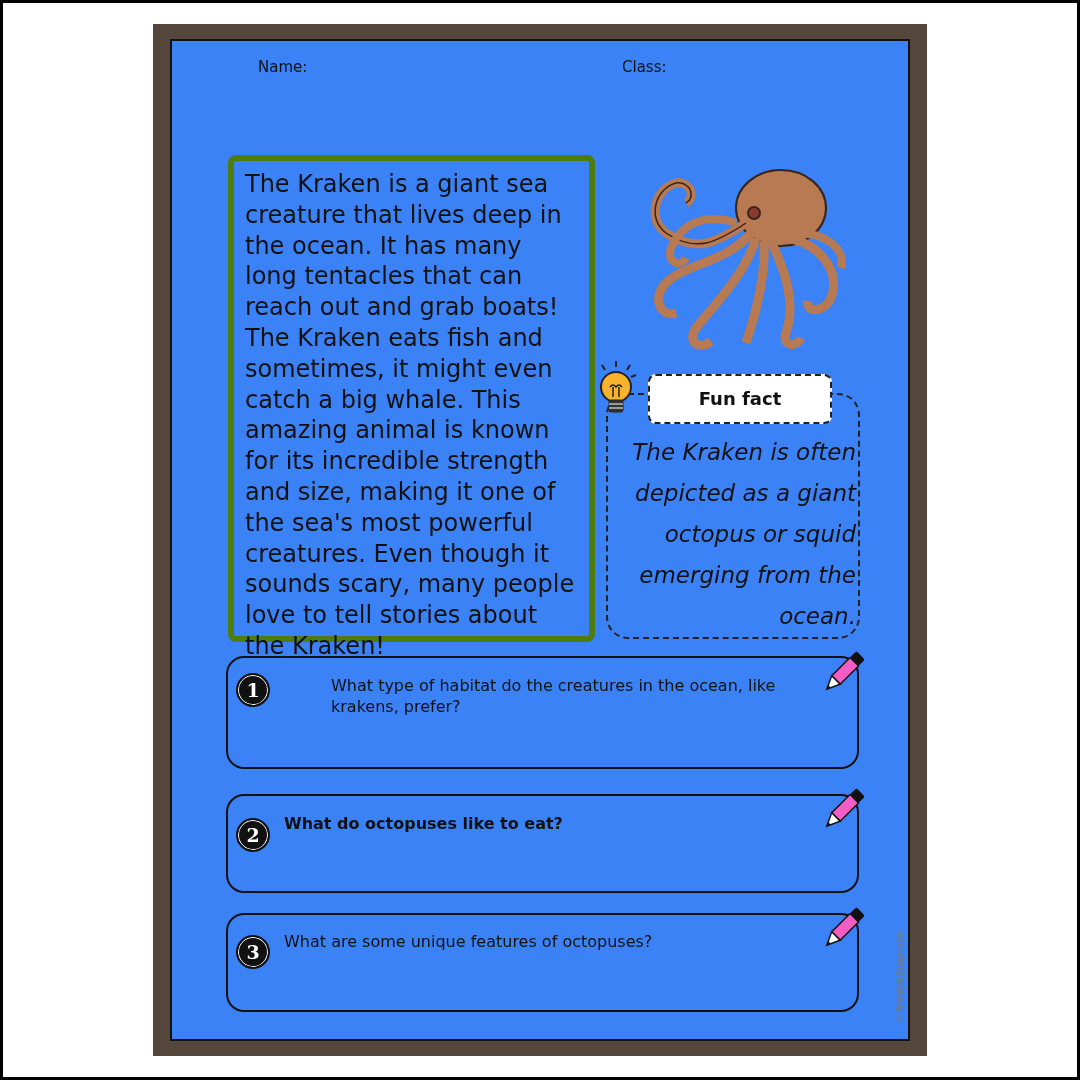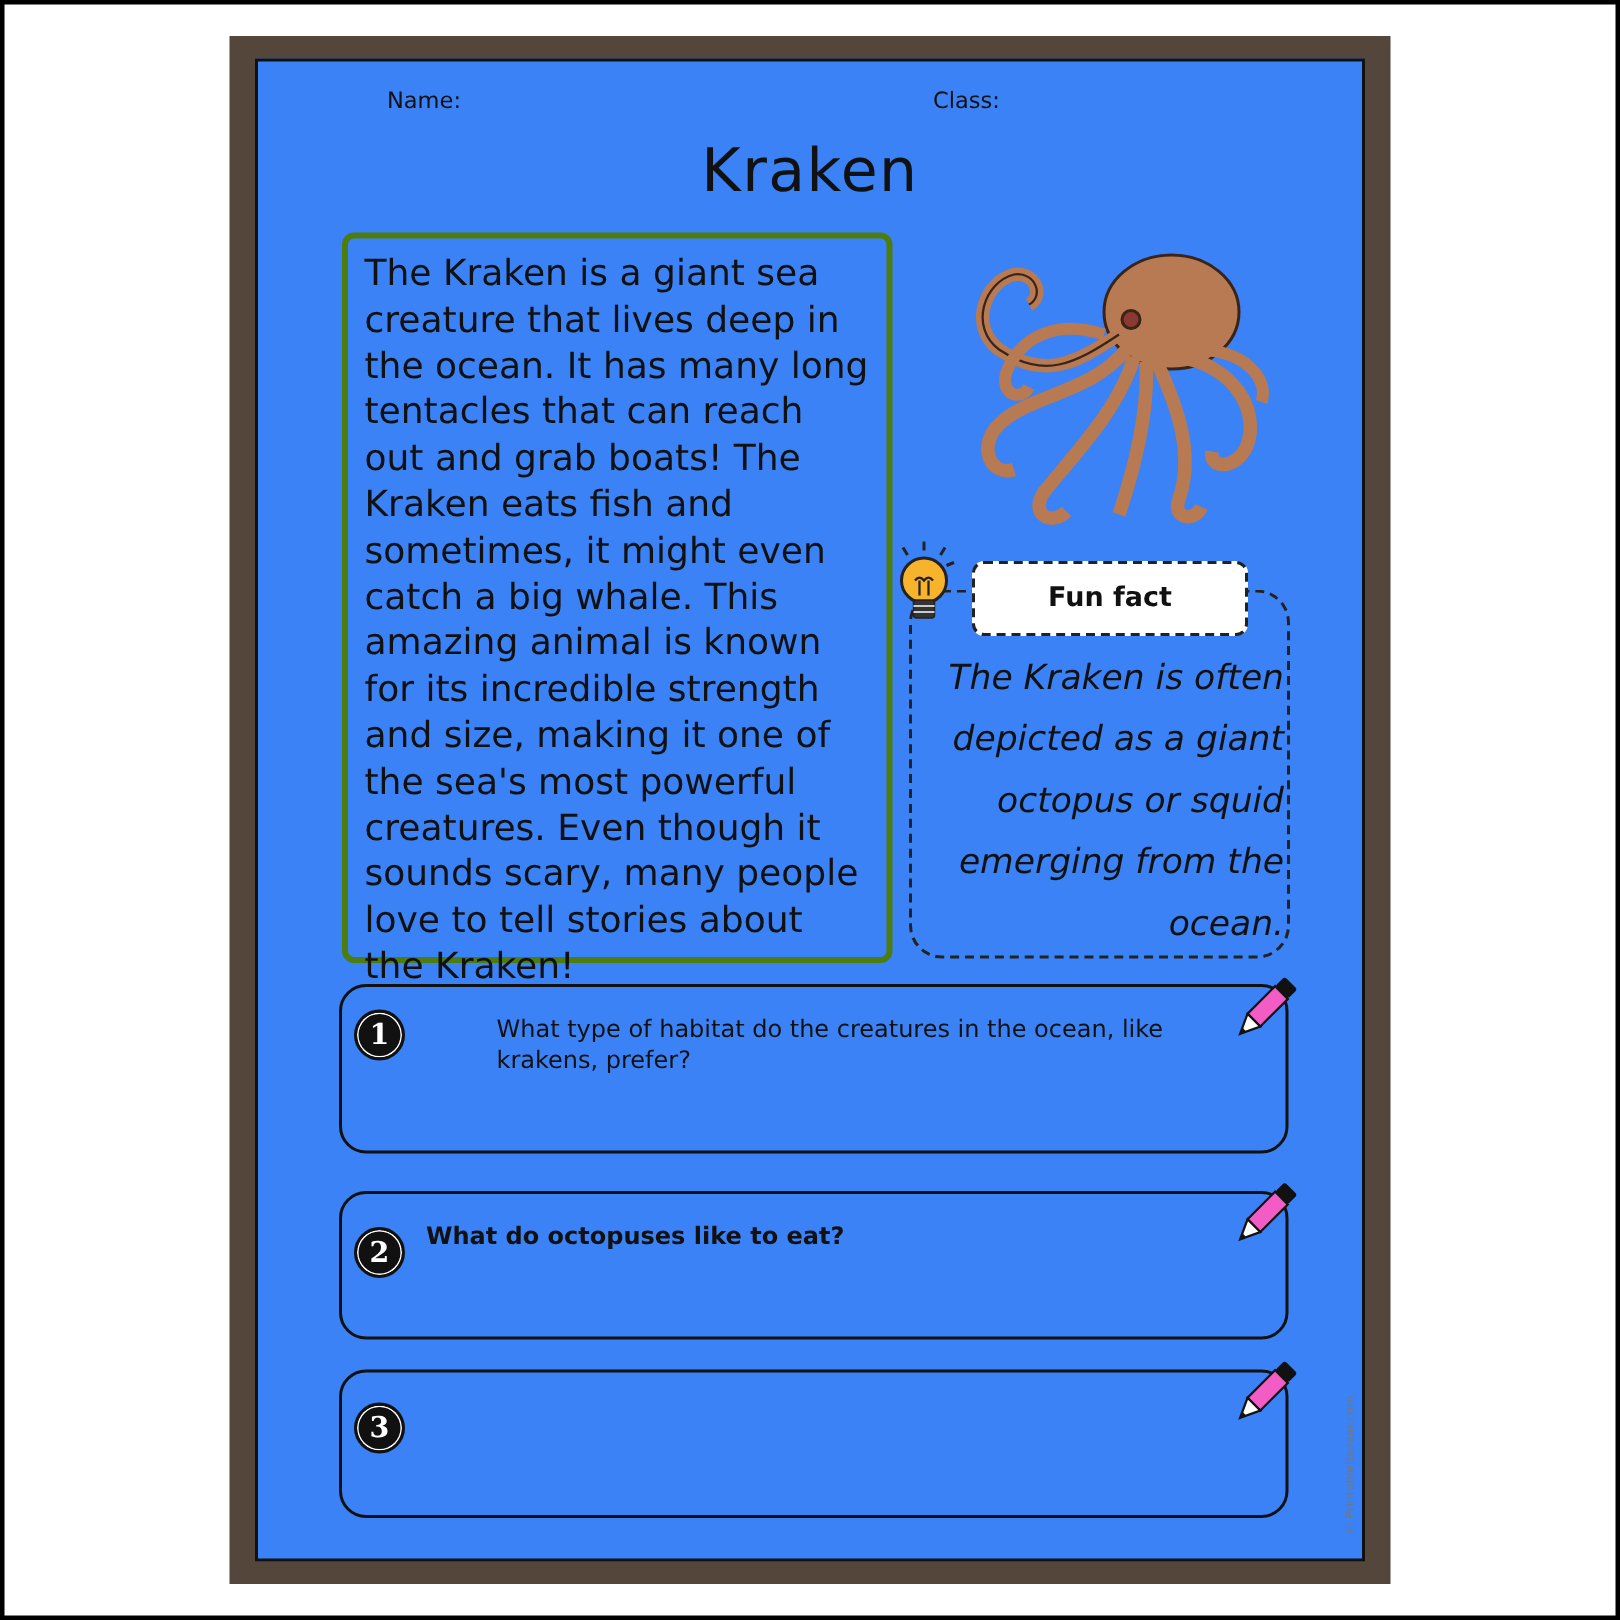--- a/index.html
+++ b/index.html
@@ -2,21 +2,21 @@
 <html><head>
 <meta charset="utf-8">
 <style>
   html, body { margin:0; padding:0; }
   body { width:1080px; height:1080px; background:#ffffff; position:relative; overflow:hidden; font-family:"DejaVu Sans", sans-serif; color:#111; }
   .outer-frame { position:absolute; left:0; top:0; width:1074px; height:1074px; border:3px solid #000; background:#fff; }
   .brown-frame { position:absolute; left:153px; top:24px; width:774px; height:1032px; background:#54463b; }
   .page { position:absolute; left:170px; top:39px; width:740px; height:1002px; background:#3b82f6; border:2px solid #111; box-sizing:border-box; }
   .label { position:absolute; font-size:15px; color:#111; }
   .title { position:absolute; left:0; width:100%; top:50px; text-align:center; font-size:40px; font-weight:normal; letter-spacing:1px; }
-  .passage { position:absolute; left:56px; top:114px; width:367px; height:487px; border:4px solid #4d7c0f; border-radius:8px; box-sizing:border-box; padding:8px 10px 0 11px; font-size:24px; line-height:30.8px; color:#111; }
+  .passage { position:absolute; left:56px; top:114px; width:367px; height:487px; border:6px solid #4d7c0f; border-radius:8px; box-sizing:border-box; padding:8px 10px 0 11px; font-size:24px; line-height:30.8px; color:#111; }
   .octopus { position:absolute; left:464px; top:122px; width:214px; height:190px; }
   .funfact { position:absolute; left:436px; top:354px; width:254px; height:246px; border:2px dashed #222; border-radius:22px; box-sizing:border-box; }
   .funfact-tab { position:absolute; left:478px; top:335px; width:184px; height:50px; border:2px dashed #222; border-radius:8px; box-sizing:border-box; background:#fff; text-align:center; line-height:46px; font-weight:bold; font-size:18px; }
   .funfact-text { position:absolute; left:450px; top:392px; width:236px; font-style:italic; font-size:23px; line-height:41px; color:#111;text-align:right; }
   .bulb { position:absolute; left:422px; top:320px; width:50px; height:62px; }
   .qbox { position:absolute; left:56px; width:633px; border:2px solid #111; border-radius:18px; box-sizing:border-box; }
   .qnum { position:absolute; left:8px; width:30px; height:30px; border-radius:50%; background:#111; border:2px solid #111; box-shadow:0 0 0 1px #fff inset; color:#fff; font-weight:bold; font-size:19px; text-align:center; line-height:30px; font-family:"DejaVu Serif", serif; }
   .qtext { position:absolute; left:56px; font-size:16px; line-height:21px; color:#111; }
   .pencil { position:absolute; width:50px; height:50px; }
   .copyright { position:absolute; left:714px; top:900px; width:20px; height:100px; }
@@ -24,21 +24,20 @@
 </style>
 </head>
 <body>
 
 <div class="outer-frame"></div>
 <div class="brown-frame"></div>
 
 <div class="page">
   <div class="label" style="left:86px; top:17px;">Name:</div>
   <div class="label" style="left:450px; top:17px;">Class:</div>
-  <div class="title">Kraken</div>
 
   <div class="passage">The Kraken is a giant sea creature that lives deep in the ocean. It has many long tentacles that can reach out and grab boats! The Kraken eats fish and sometimes, it might even catch a big whale. This amazing animal is known for its incredible strength and size, making it one of the sea's most powerful creatures. Even though it sounds scary, many people love to tell stories about the Kraken!</div>
 
   <svg class="octopus" viewBox="0 0 214 190">
     <g fill="#b87a52" stroke="#3a2418" stroke-width="2">
       <ellipse cx="145" cy="45" rx="45" ry="38"></ellipse>
       <path d="M110 60 C80 80 60 90 30 70 C10 55 20 25 40 20 C55 18 60 35 50 40" fill="none" stroke-width="9" stroke="#b87a52"></path>
       <path d="M110 60 C80 80 60 90 30 70 C10 55 20 25 40 20 C55 18 60 35 50 40" fill="none" stroke-width="1.5"></path>
       <path d="M115 70 C90 100 50 100 30 120 C15 135 25 155 40 150" fill="none" stroke-width="9" stroke="#b87a52"></path>
       <path d="M120 75 C110 110 80 140 60 165 C50 180 65 188 75 178" fill="none" stroke-width="9" stroke="#b87a52"></path>
@@ -91,20 +90,21 @@
   <g transform="rotate(45 25 25)">
     <rect x="19" y="0" width="12" height="9" rx="2" fill="#111"></rect>
     <rect x="19" y="9" width="12" height="26" fill="#f25cc4" stroke="#111" stroke-width="1.5"></rect>
     <polygon points="19,35 31,35 25,48" fill="#fff" stroke="#111" stroke-width="1.5"></polygon>
     <polygon points="23.5,44 26.5,44 25,48" fill="#111"></polygon>
   </g>
 </svg>
 
 <div class="qbox" style="left:226px; top:913px; height:99px;">
   <div class="qnum" style="top:20px;">3</div>
+  <div class="qtext" style="top:16px; width:540px;">What are some unique features of octopuses?</div>
 </div>
 <svg class="pencil" style="left:818px; top:904px;" viewBox="0 0 50 50">
   <g transform="rotate(45 25 25)">
     <rect x="19" y="0" width="12" height="9" rx="2" fill="#111"></rect>
     <rect x="19" y="9" width="12" height="26" fill="#f25cc4" stroke="#111" stroke-width="1.5"></rect>
     <polygon points="19,35 31,35 25,48" fill="#fff" stroke="#111" stroke-width="1.5"></polygon>
     <polygon points="23.5,44 26.5,44 25,48" fill="#111"></polygon>
   </g>
 </svg>
 

